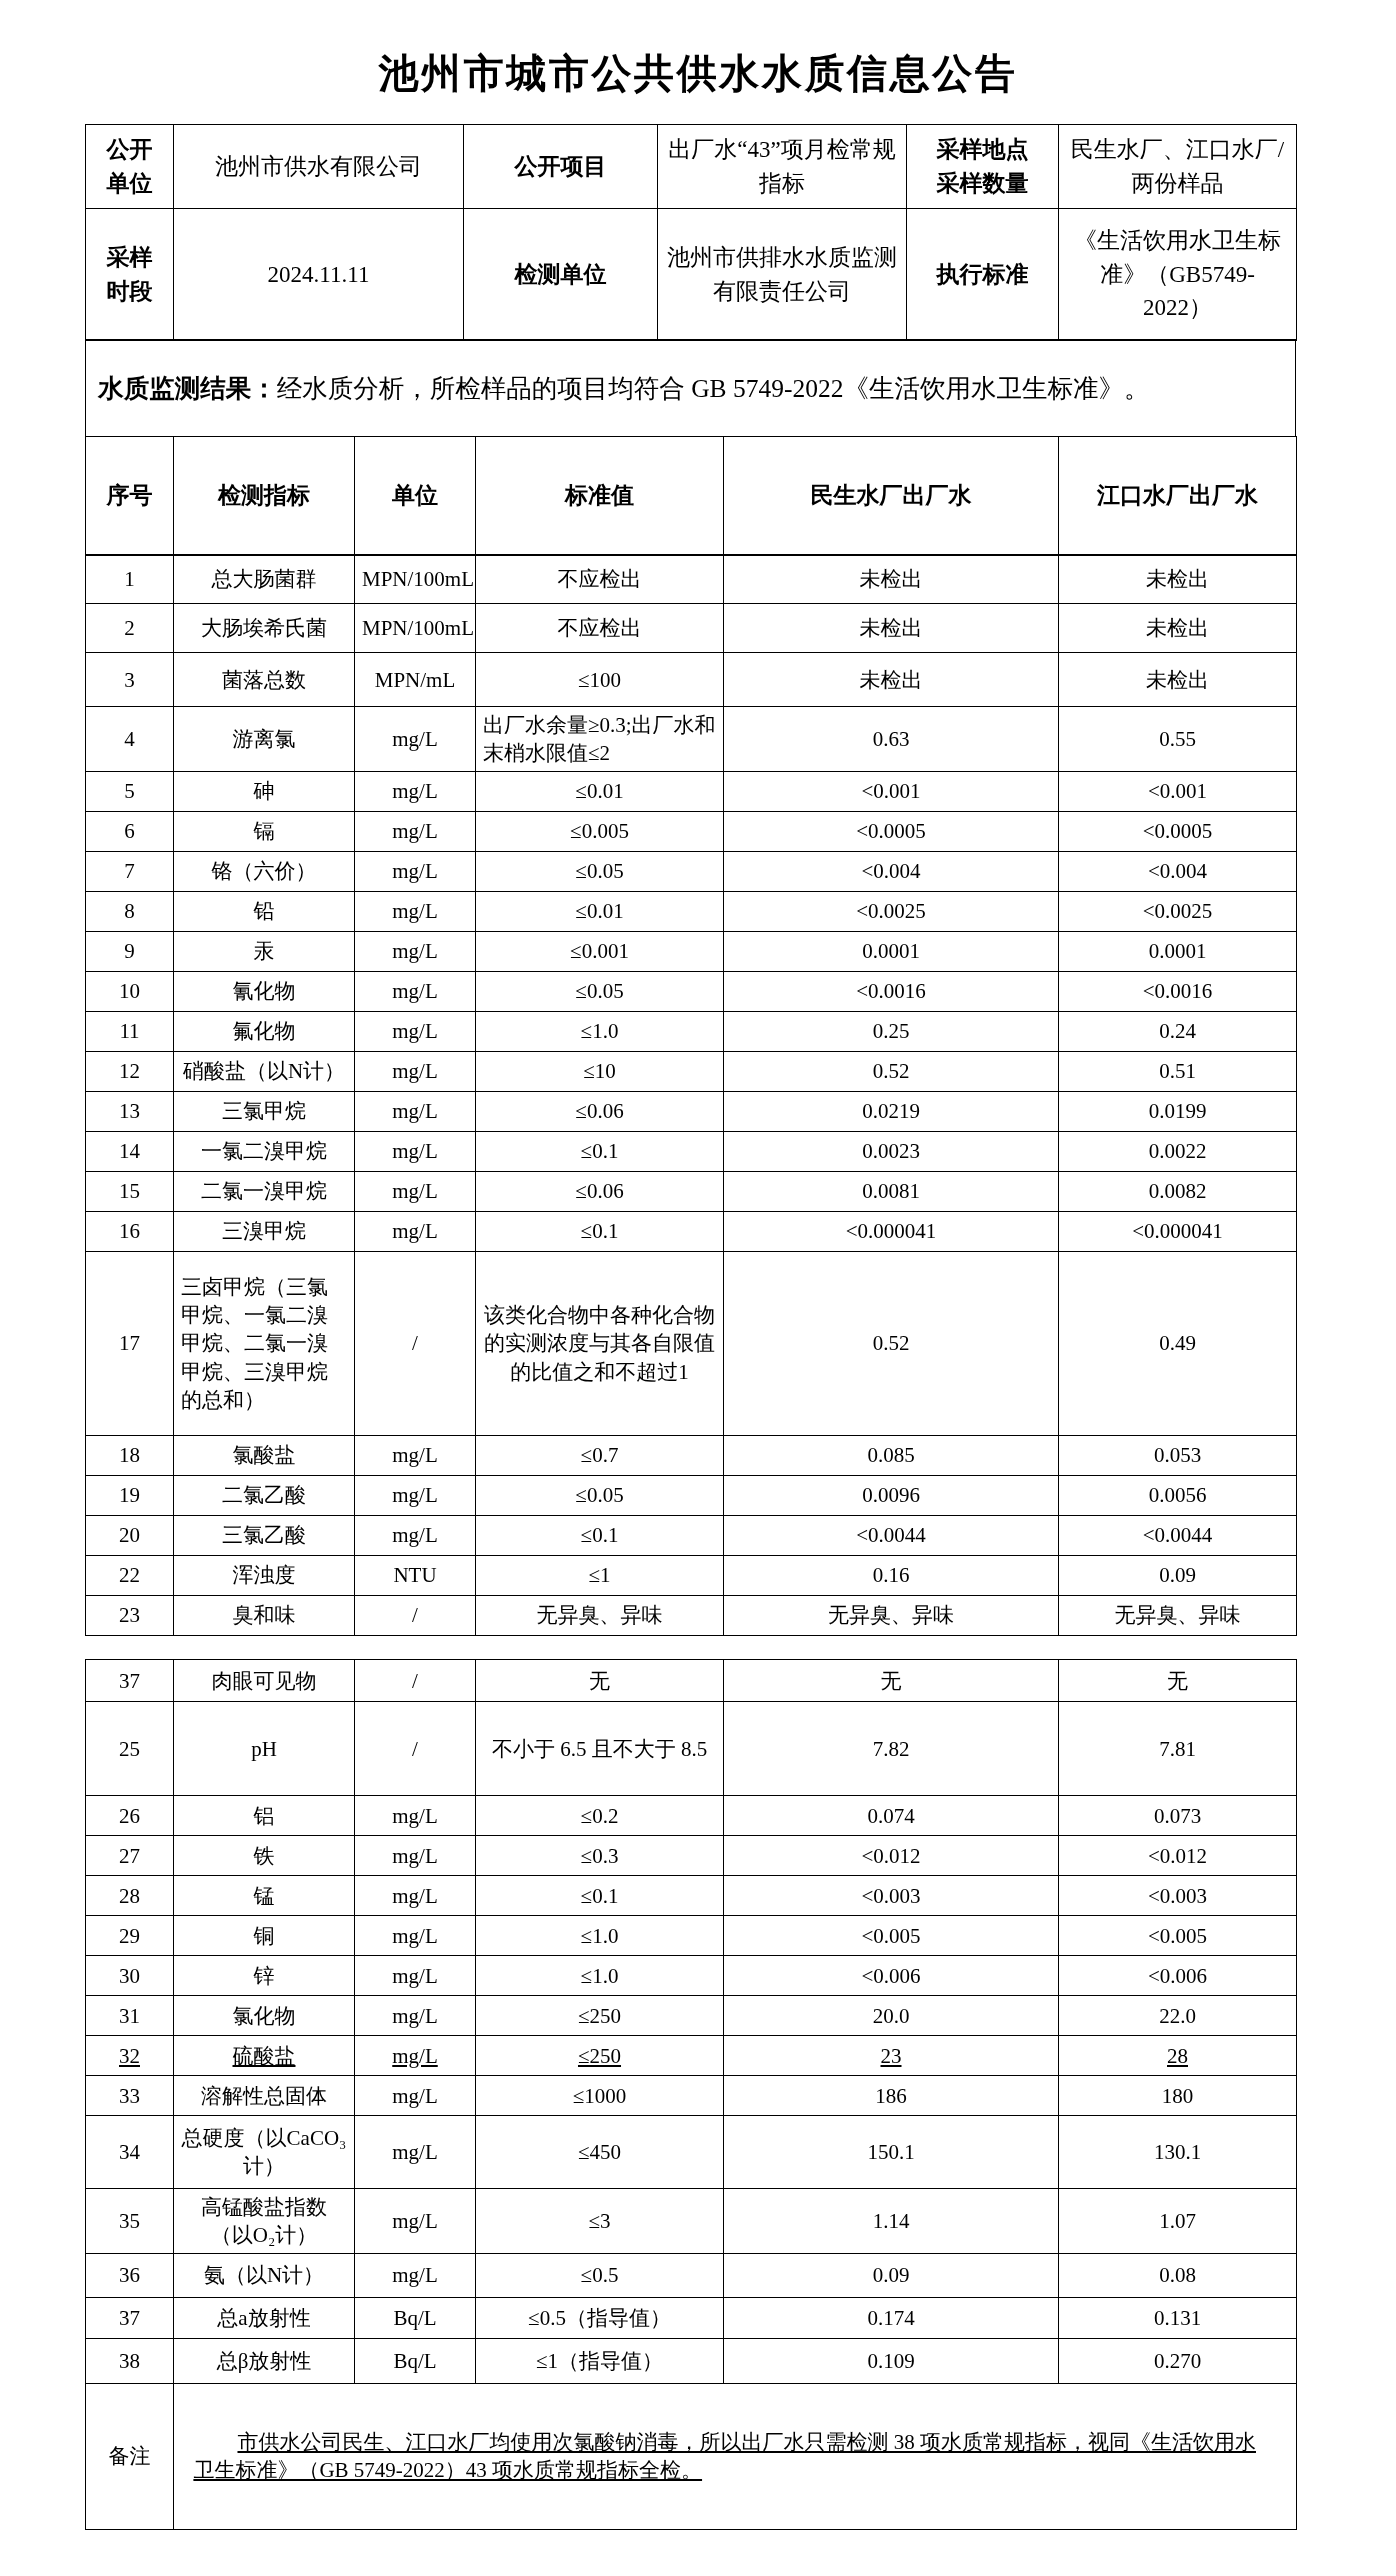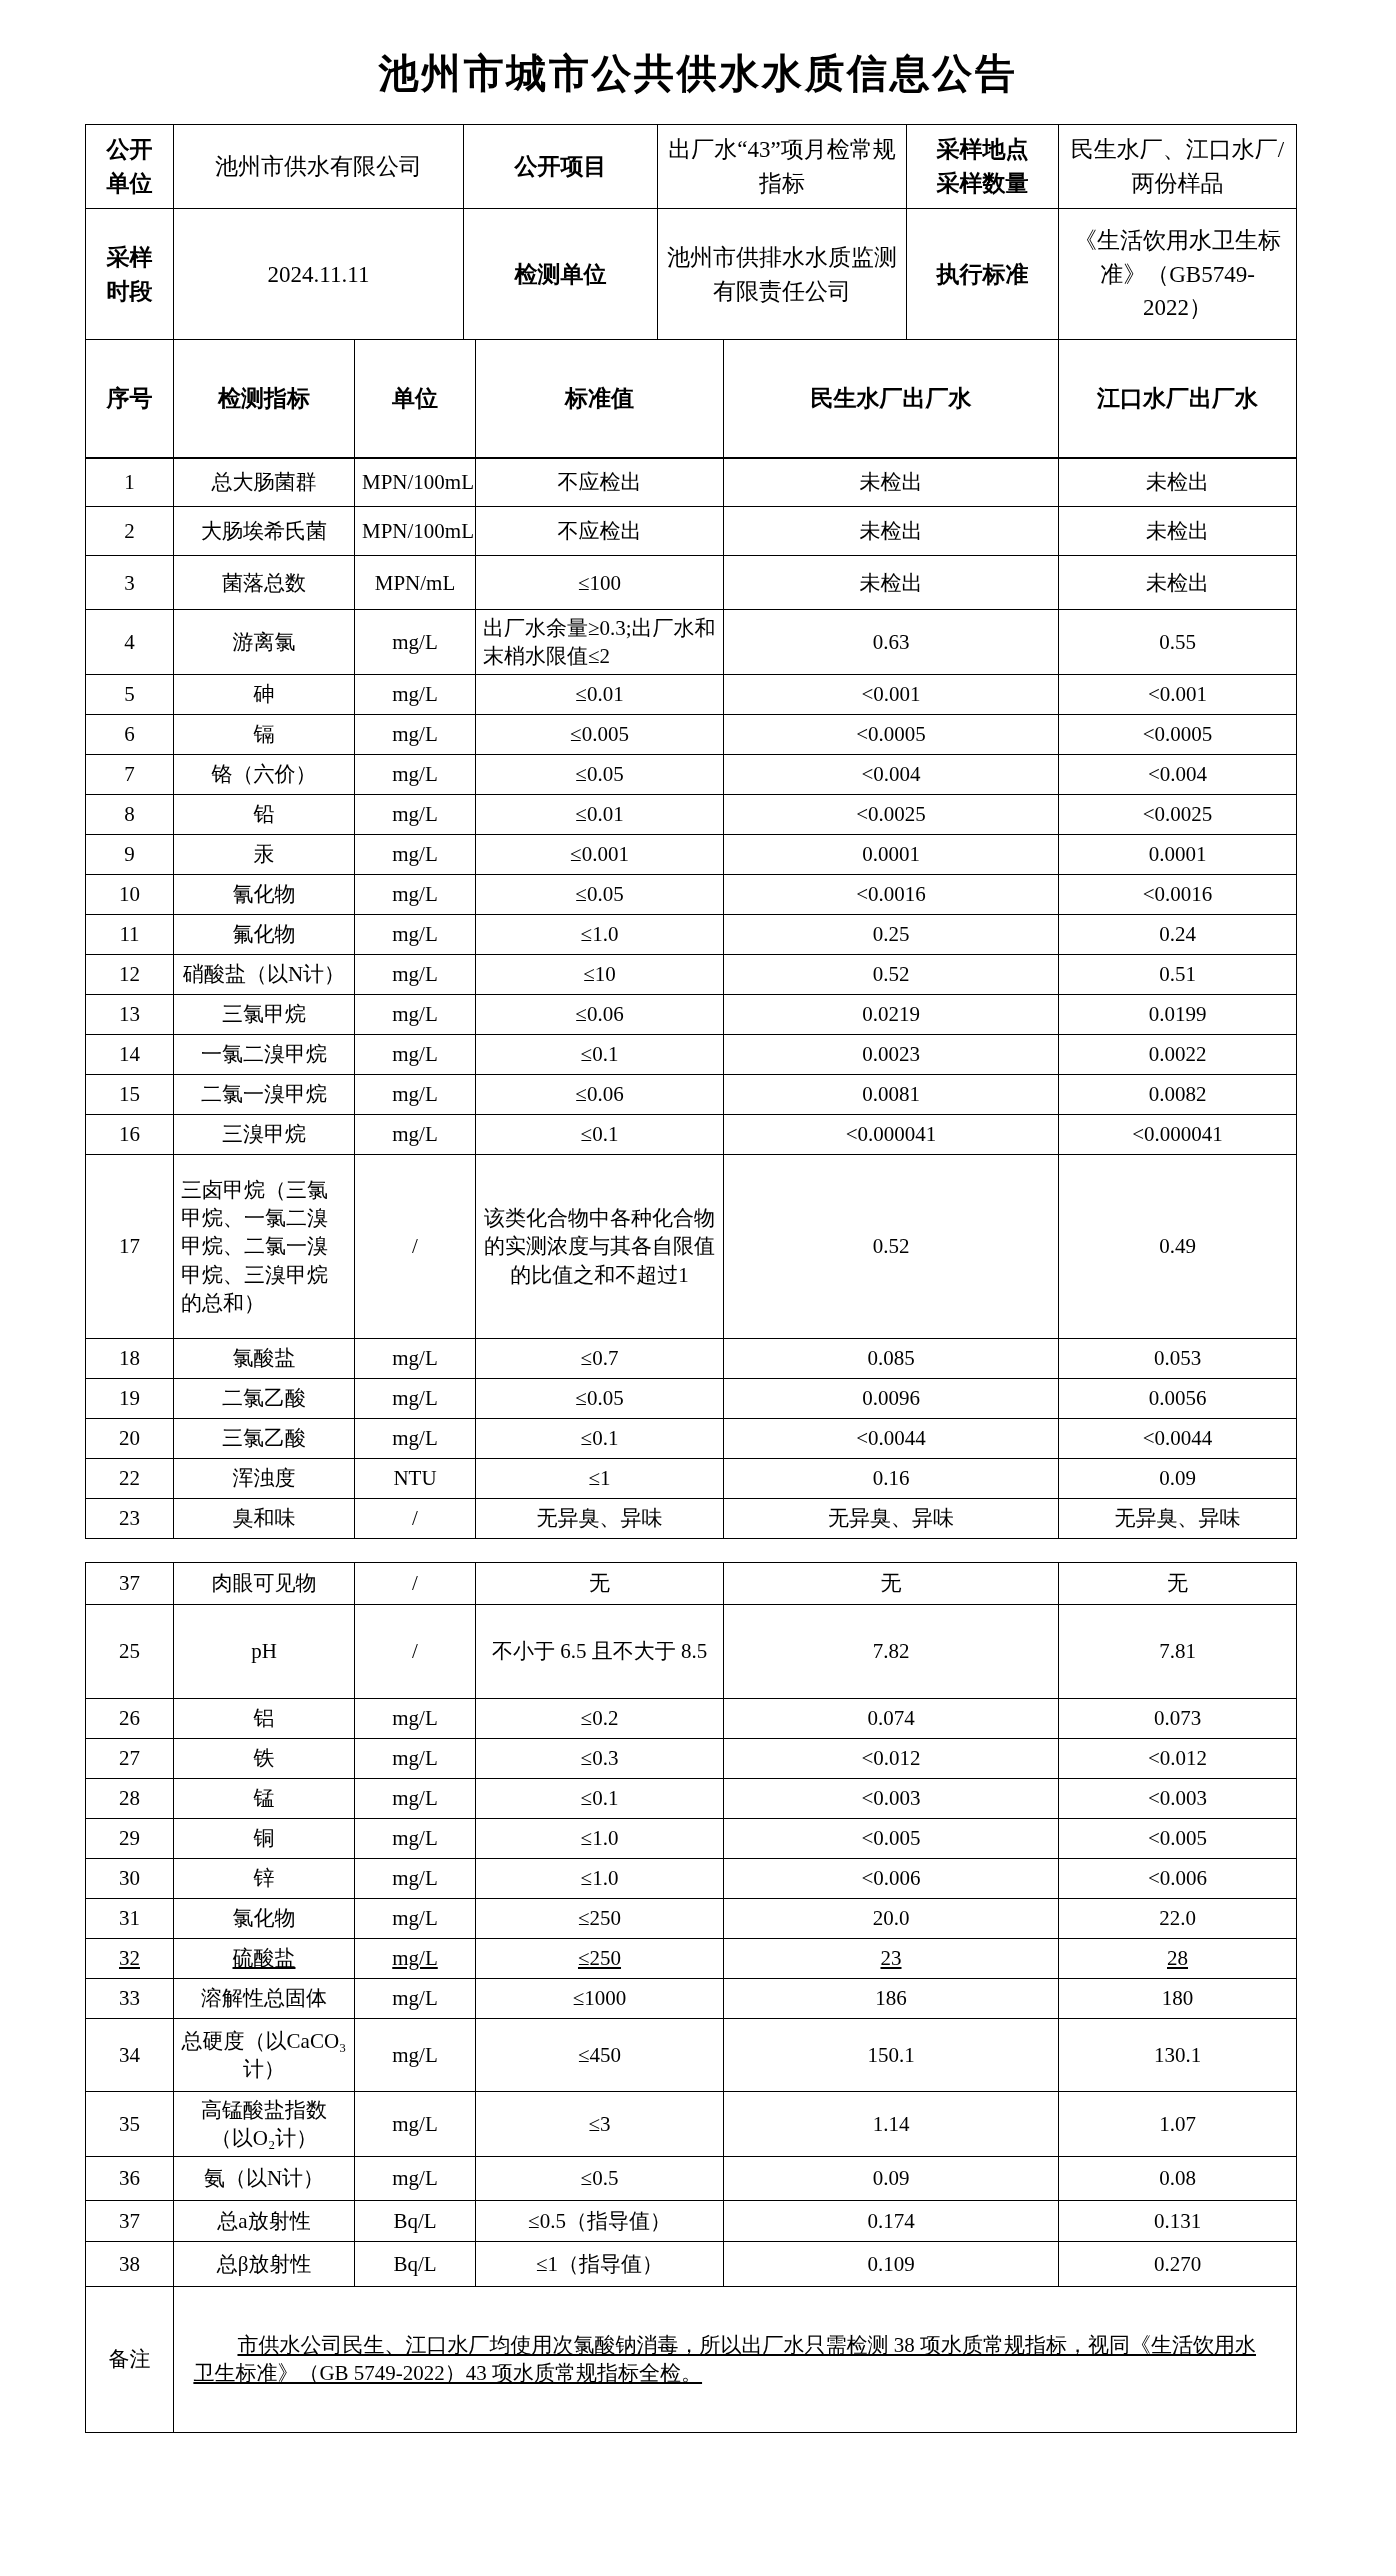--- a/index.html
+++ b/index.html
@@ -104,20 +104,24 @@
 时段</td>
         <td>2024.11.11</td>
         <td class="lbl preline">检测单位</td>
         <td>池州市供排水水质监测有限责任公司</td>
         <td class="lbl preline">执行标准</td>
         <td>《生活饮用水卫生标准》（GB5749-2022）</td>
       </tr>
     </tbody>
   </table>
 
+  <div class="note-box">
+    <span class="note-label">水质监测结果：</span>
+    <span class="note-text">经水质分析，所检样品的项目均符合 GB 5749-2022《生活饮用水卫生标准》。</span>
+  </div>
 
   <table class="main-table">
     <colgroup>
       <col style="width:88px">
         <col style="width:181px">
         <col style="width:121px">
       <col style="width:248px">
         <col style="width:335px">
         <col style="width:238px">
     </colgroup>

